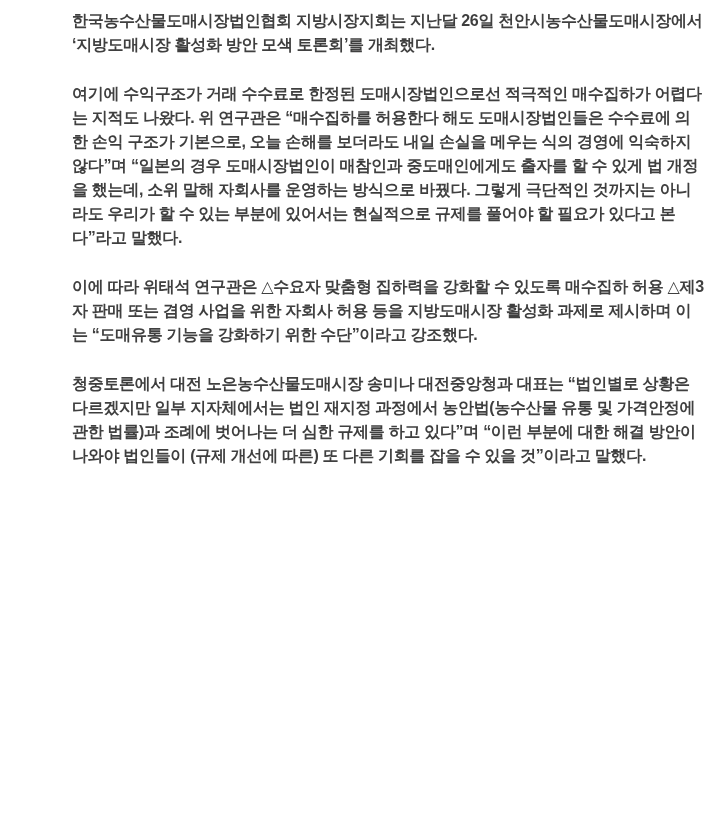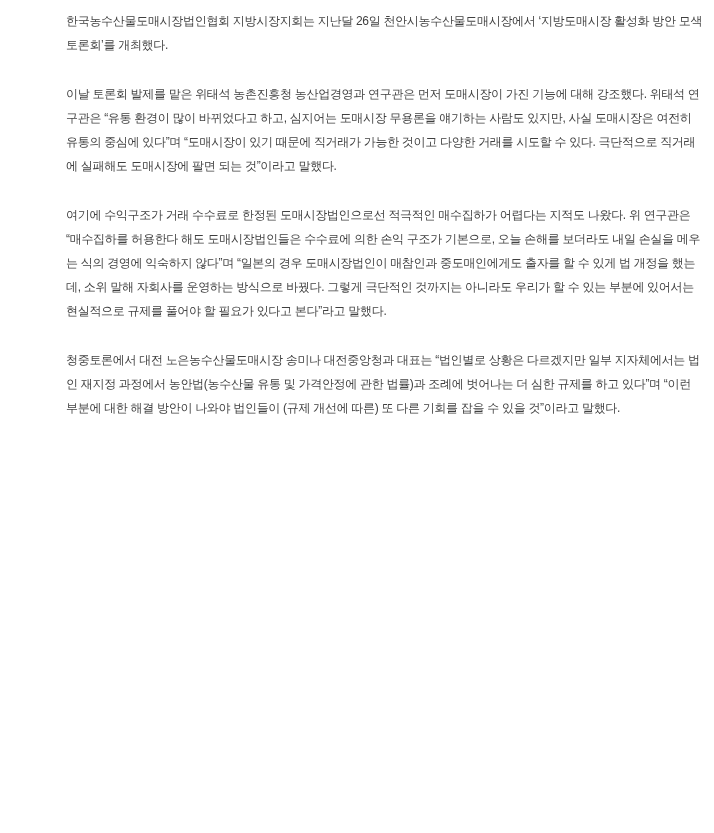--- a/index.html
+++ b/index.html
@@ -12,31 +12,32 @@
       height: 833px;
       overflow: hidden;
       font-family: "Liberation Sans", "DejaVu Sans", sans-serif;
     }
     .article-body {
       padding: 9px 9px 0 62px;
       box-sizing: border-box;
       width: 714px;
     }
     .article-body p {
-      margin: 0 0 25px 4px;
-      font-size: 12px;
+      margin: 0 0 25px 10px;
+      font-size: 16px;
       line-height: 24px;
       letter-spacing: -0.3px;
       color: #3f3f3f;
       text-align: left;
       word-break: normal;
       overflow-wrap: break-word;
+      font-weight: bold;
     }
   </style>
 </head>
 <body>
 
 <main class="article-body">
   <p>한국농수산물도매시장법인협회 지방시장지회는 지난달 26일 천안시농수산물도매시장에서 ‘지방도매시장 활성화 방안 모색 토론회’를 개최했다.</p>
-  <p>이날 토론회 발제를 맡은 위태석 농촌진흥청 농산업경영과 연구관은 먼저 도매시장이 가진 기능에 대해 강조했다. 위태석 연구관은 “유통 환경이 많이 바뀌었다고 하고, 심지어는 도매시장 무용론을 얘기하는 사람도 있지만, 사실 도매시장은 여전히 유통의 중심에 있다”며 “도매시장이 있기 때문에 직거래가 가능한 것이고 다양한 거래를 시도할 수 있다. 극단적으로 직거래에 실패해도 도매시장에 팔면 되는 것”이라고 말했다.</p>
   <p>여기에 수익구조가 거래 수수료로 한정된 도매시장법인으로선 적극적인 매수집하가 어렵다는 지적도 나왔다. 위 연구관은 “매수집하를 허용한다 해도 도매시장법인들은 수수료에 의한 손익 구조가 기본으로, 오늘 손해를 보더라도 내일 손실을 메우는 식의 경영에 익숙하지 않다”며 “일본의 경우 도매시장법인이 매참인과 중도매인에게도 출자를 할 수 있게 법 개정을 했는데, 소위 말해 자회사를 운영하는 방식으로 바꿨다. 그렇게 극단적인 것까지는 아니라도 우리가 할 수 있는 부분에 있어서는 현실적으로 규제를 풀어야 할 필요가 있다고 본다”라고 말했다.</p>
+  <p>이에 따라 위태석 연구관은 △수요자 맞춤형 집하력을 강화할 수 있도록 매수집하 허용 △제3자 판매 또는 겸영 사업을 위한 자회사 허용 등을 지방도매시장 활성화 과제로 제시하며 이는 “도매유통 기능을 강화하기 위한 수단”이라고 강조했다.</p>
   <p>청중토론에서 대전 노은농수산물도매시장 송미나 대전중앙청과 대표는 “법인별로 상황은 다르겠지만 일부 지자체에서는 법인 재지정 과정에서 농안법(농수산물 유통 및 가격안정에 관한 법률)과 조례에 벗어나는 더 심한 규제를 하고 있다”며 “이런 부분에 대한 해결 방안이 나와야 법인들이 (규제 개선에 따른) 또 다른 기회를 잡을 수 있을 것”이라고 말했다.</p>
 </main>
 
 </body></html>

